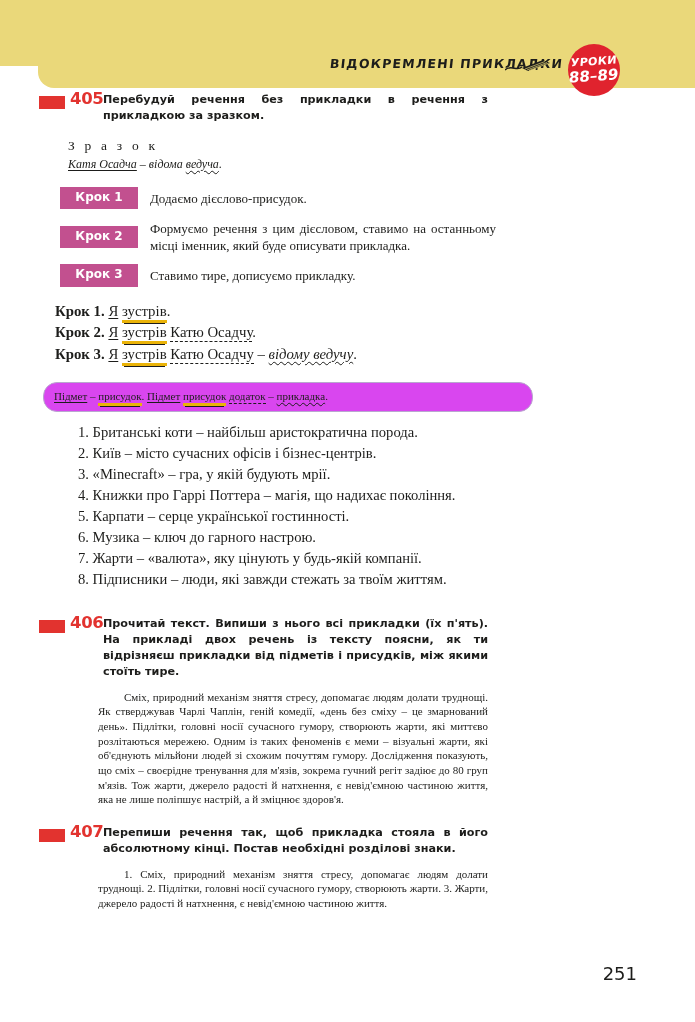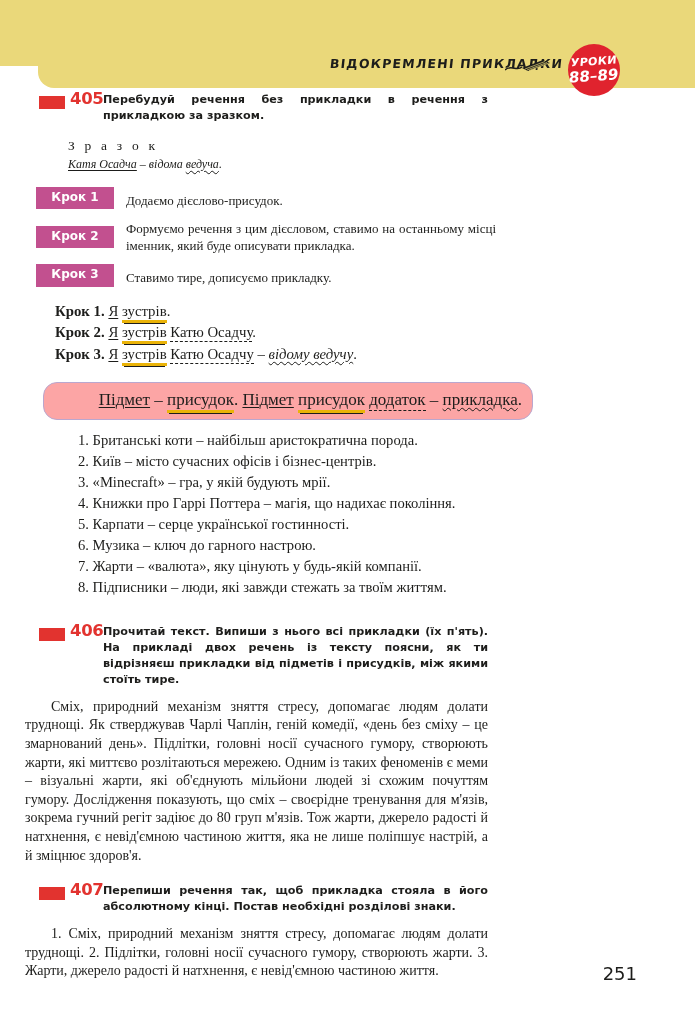--- a/index.html
+++ b/index.html
@@ -157,23 +157,23 @@
     font-size: 12px;
     color: #1d1d1b;
   }
 
   
   .steps {
     margin-top: 15px;
   }
   .step-row {
     display: flex;
-    align-items: flex-end;
+    align-items: center;
     margin-bottom: 10px;
-    padding-left: 36px;
+    padding-left: 60px;
     padding-right: 80px;
   }
   .step-chip {
     flex: 0 0 auto;
     width: 78px;
     padding: 4px 0 5px 0;
     background: #c2508f;
     color: #ffffff;
     text-align: center;
     font-family: "DejaVu Sans", sans-serif;
@@ -228,49 +228,49 @@
     text-underline-offset: 2px;
   }
 
   
   .legend {
     margin: 16px auto 0 auto;
     width: 490px;
     box-sizing: border-box;
     border: 1px solid #b9a7cf;
     border-radius: 14px;
-    background: #fca5a5;
+    background: #d946ef;
     padding: 7px 10px 9px 10px;
-    text-align: right;
-    font-family: "Liberation Serif", serif;
-    font-size: 17px;
+    text-align: left;
+    font-family: "Liberation Serif", serif;
+    font-size: 11px;
     color: #1d1d1b;
   }
 
   
   .num-list {
     margin: 10px 0 0 0;
     padding-left: 78px;
     padding-right: 70px;
   }
   .num-list .nl-item {
     font-family: "Liberation Serif", serif;
     font-size: 14.6px;
     line-height: 1.44;
     color: #1d1d1b;
     white-space: nowrap;
   }
 
   
   .body-par {
     margin: 10px 0 0 0;
-    padding-left: 25px;
+    padding-left: 98px;
     padding-right: 88px;
     font-family: "Liberation Serif", serif;
-    font-size: 14px;
+    font-size: 11px;
     line-height: 1.33;
     color: #1d1d1b;
     text-align: justify;
     text-indent: 26px;
     hyphens: manual;
   }
 
   .sep-gap-lg { height: 26px; }
   .sep-gap-md { height: 18px; }
 

